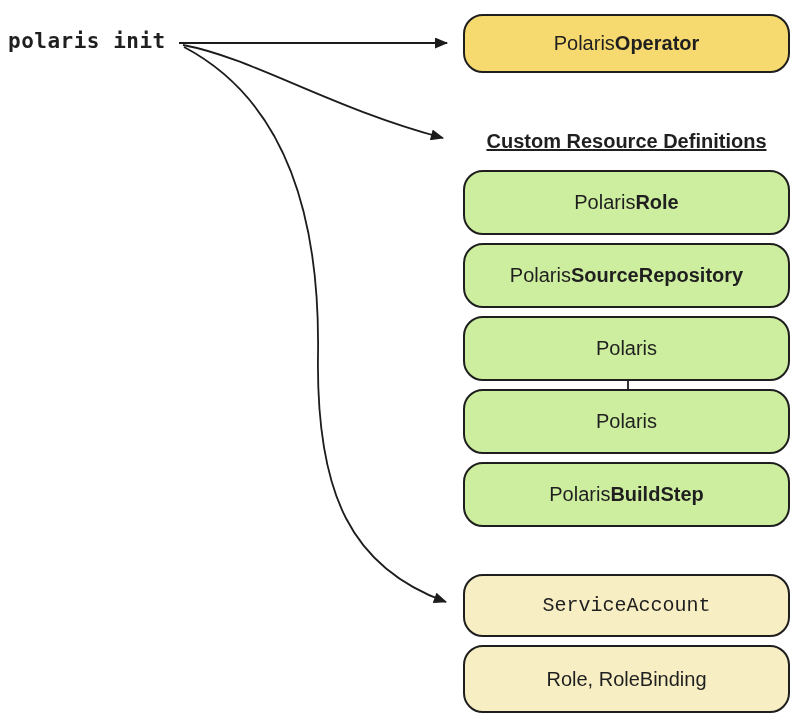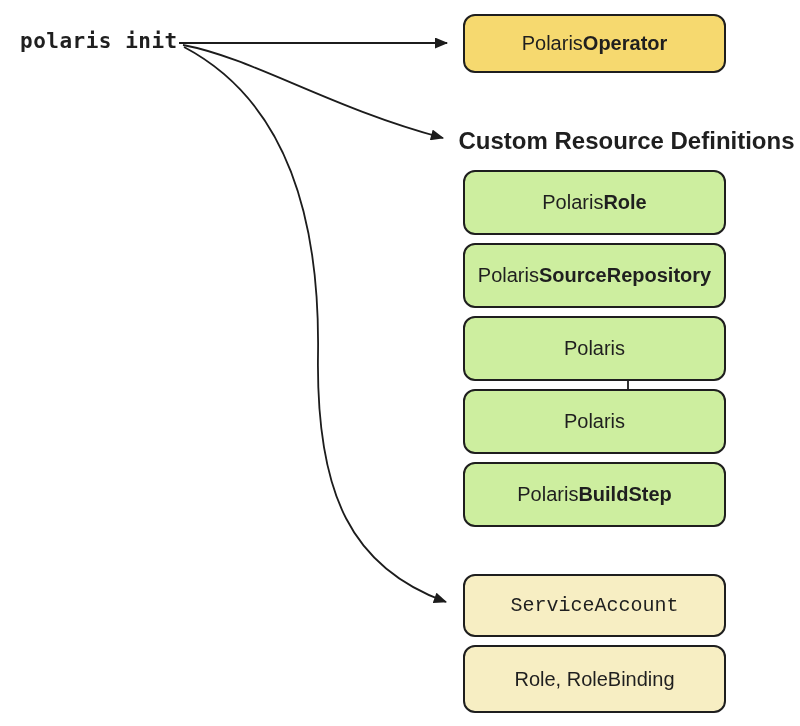--- a/index.html
+++ b/index.html
@@ -32,53 +32,53 @@
   .source-label {
     position: absolute;
     left: 8px;
     top: 29px;
     font-family: "DejaVu Sans Mono", "Liberation Mono", monospace;
     font-weight: 700;
     font-size: 21px;
     color: var(--text, #1f1f1f);
     letter-spacing: 0.5px;
     white-space: nowrap;
-    margin-left: 12px;
   }
   .node {
     position: absolute;
     left: 463px;
-    width: 263px;
+    width: 327px;
     box-sizing: border-box;
     border: 2.5px solid var(--border, #1e1e1e);
-    border-radius: 12px;
+    border-radius: 20px;
     display: flex;
     align-items: center;
     justify-content: center;
     font-size: 20px;
     color: var(--text, #1f1f1f);
     white-space: nowrap;
   }
   .node .bold { font-weight: 700; text-align: right; }
   .node.gold  { background: var(--gold, #f6d96f); }
   .node.green { background: var(--green, #cdee9f); }
   .node.cream { background: var(--cream, #f7eec3); }
   .crd-heading {
     position: absolute;
     left: 463px;
     width: 327px;
     top: 127px;
     height: 28px;
     display: flex;
     align-items: center;
     justify-content: center;
-    font-size: 24px;
+    font-size: 20px;
     font-weight: 700;
     color: var(--text, #1f1f1f);
     white-space: nowrap;
+    text-decoration: underline;
   }
   
   #box-operator        { top: 14px;  height: 59px; }
   #box-stack           { top: 170px; height: 65px; }
   #box-sourcerepo      { top: 243px; height: 65px; }
   #box-containerreg    { top: 316px; height: 65px; }
   #box-buildpipeline   { top: 389px; height: 65px; }
   #box-buildstep       { top: 462px; height: 65px; }
   #box-serviceaccount  { top: 574px; height: 63px; font-family: Liberation Mono, monospace; }
   #box-rolebinding     { top: 645px; height: 68px; }

